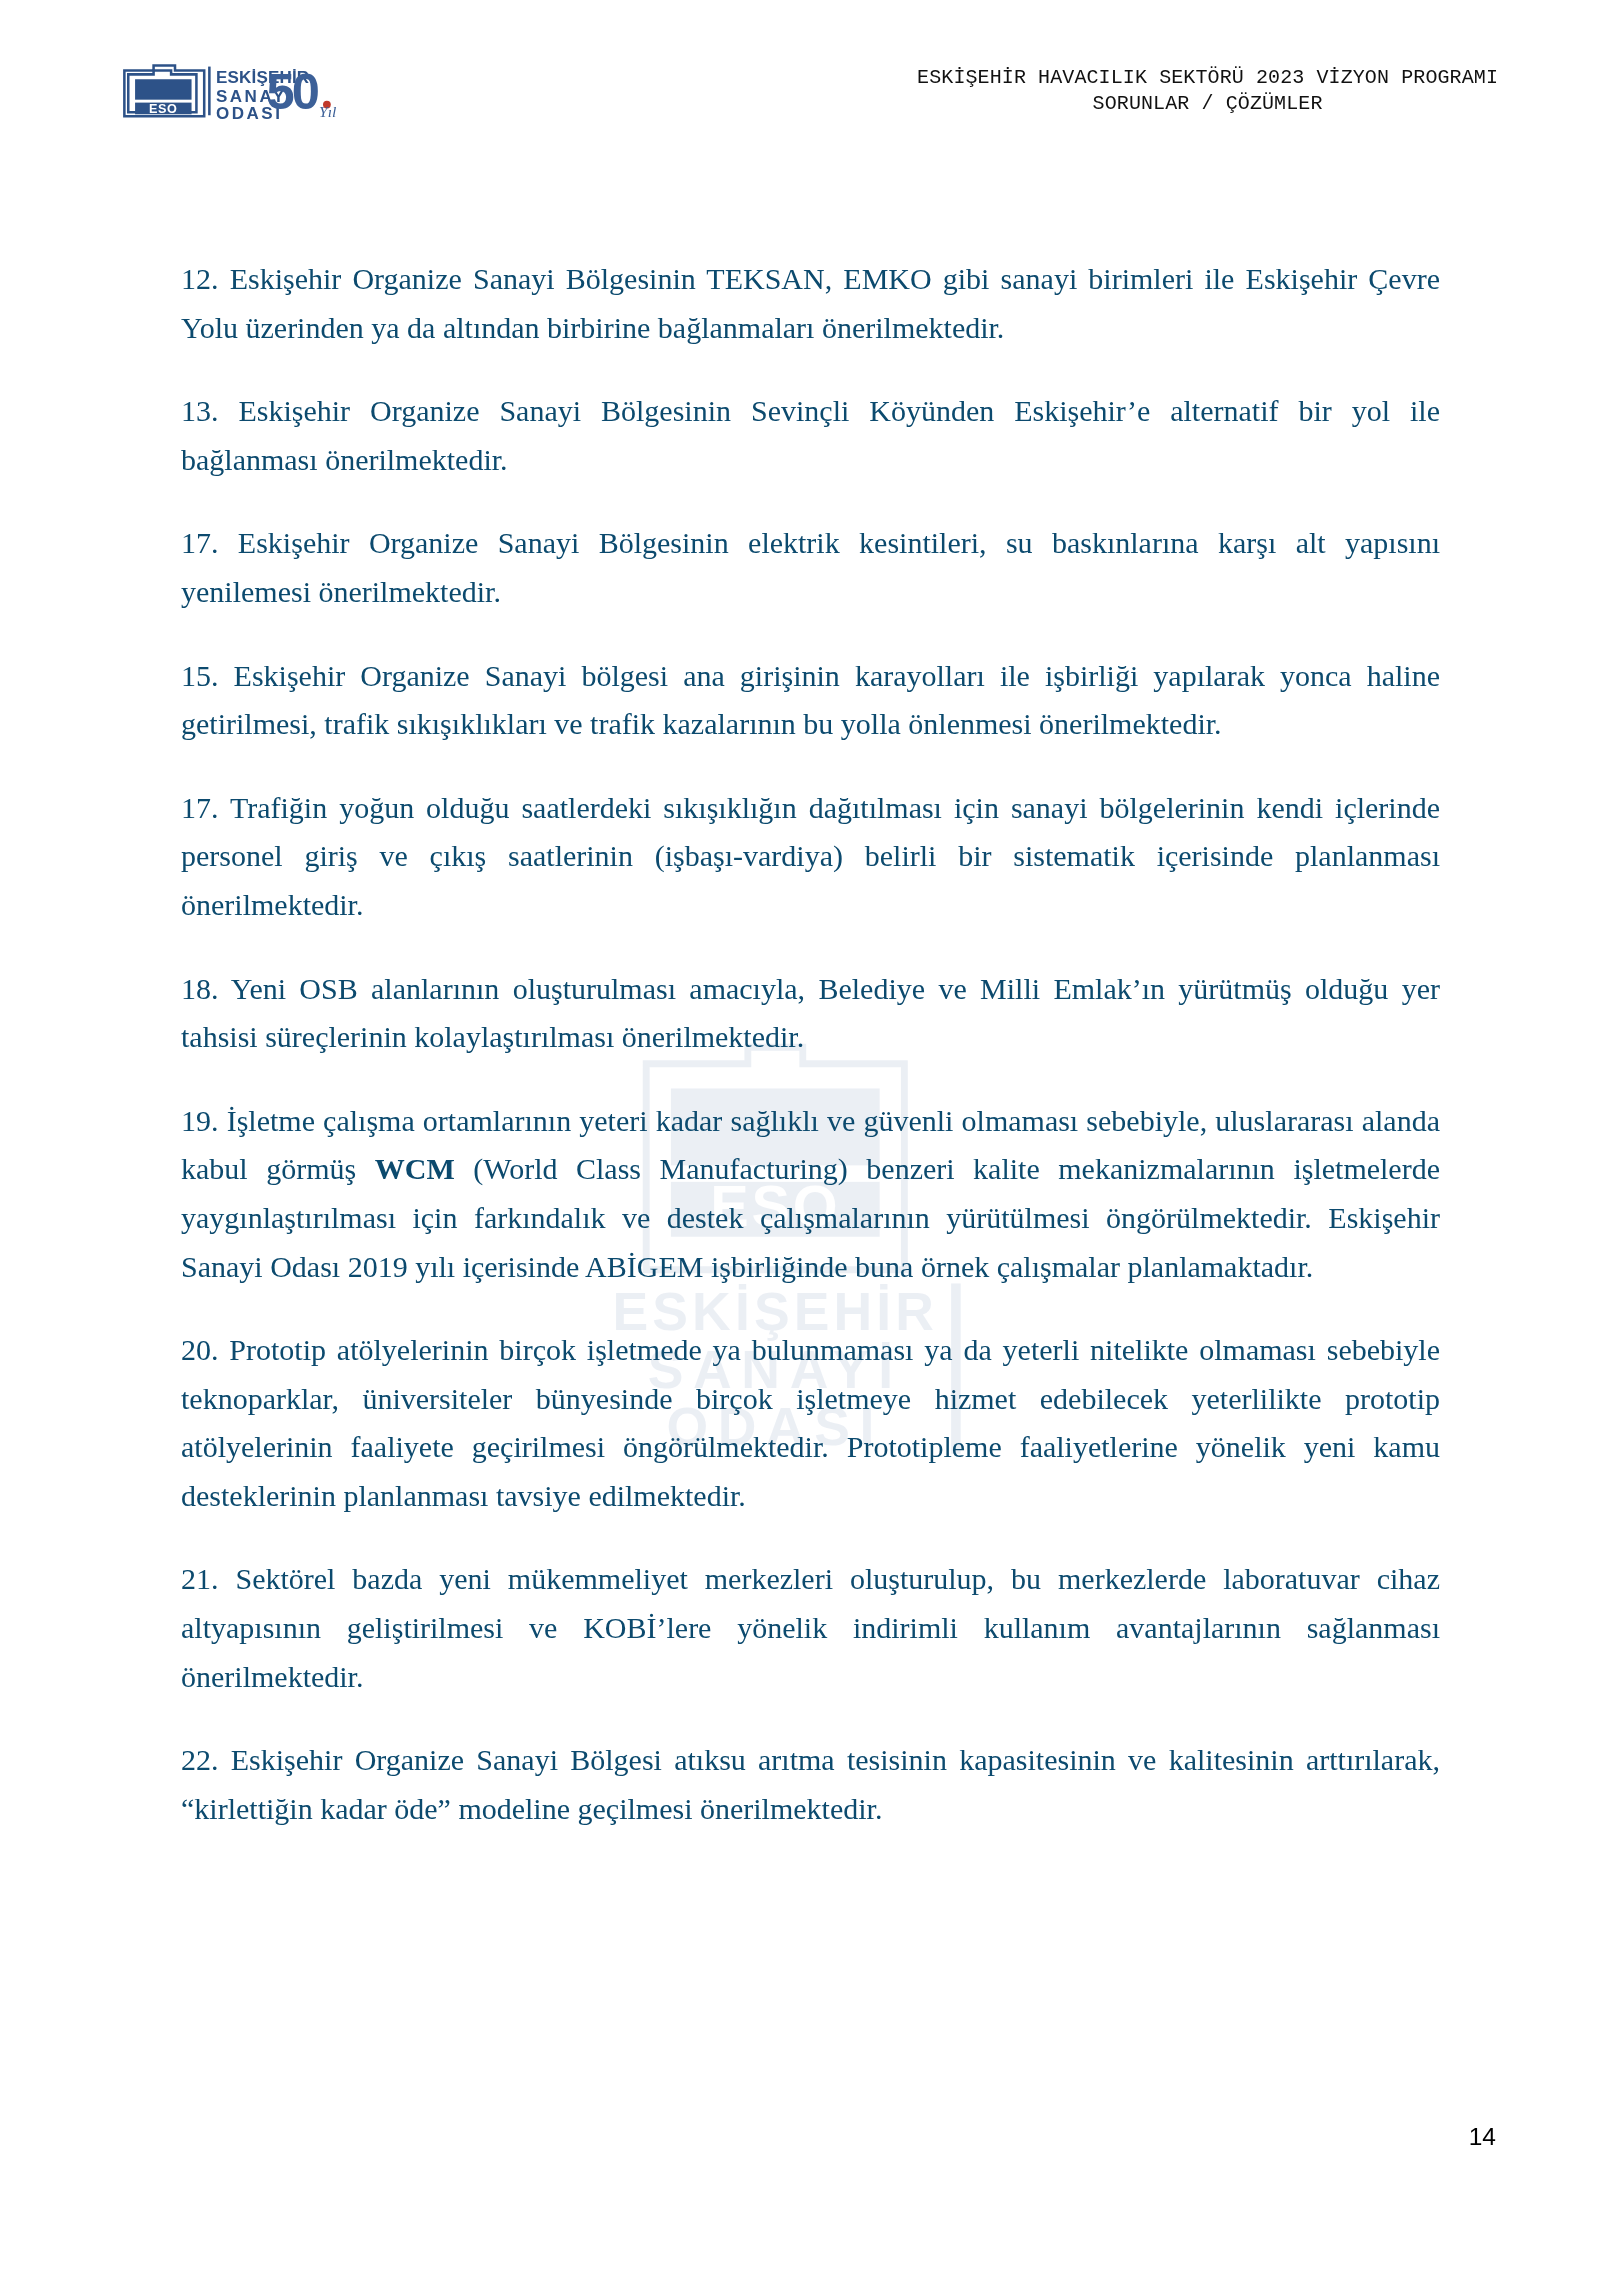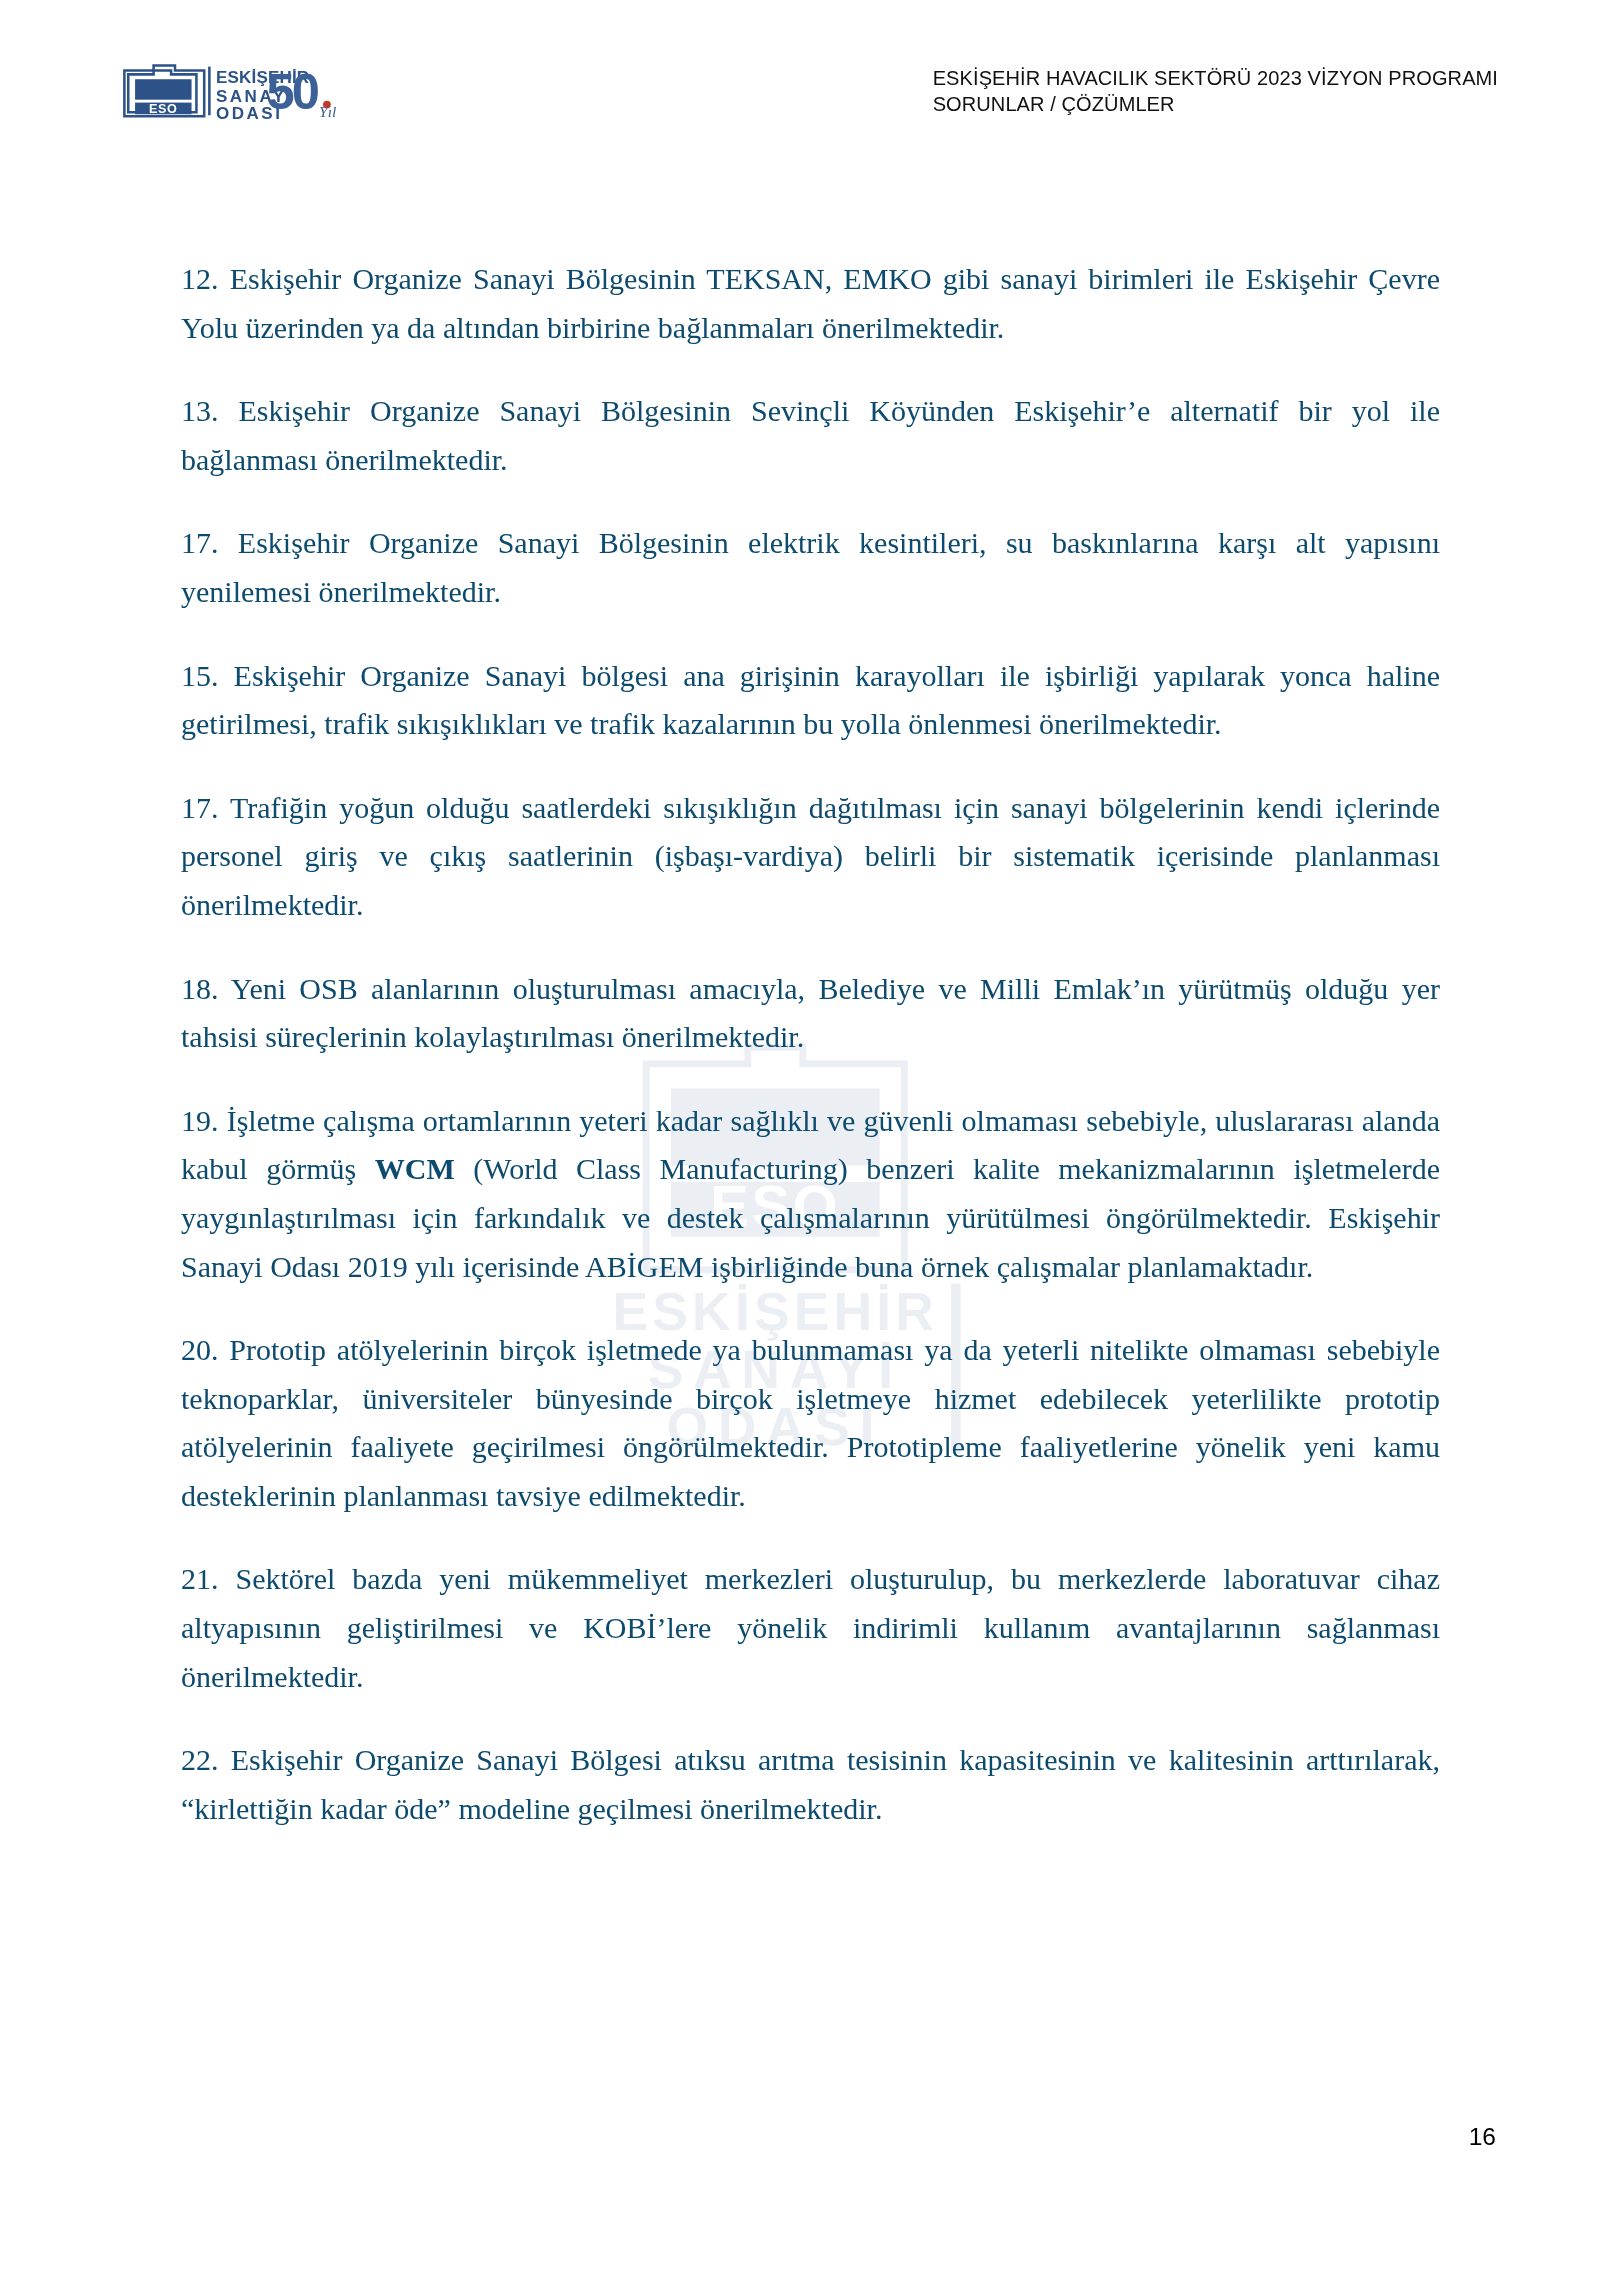--- a/index.html
+++ b/index.html
@@ -30,22 +30,22 @@
 
   .logo-block {
     display: flex;
     align-items: center;
     height: 74px;
   }
 
   .logo-svg { display: block; }
 
   .header-title {
-    text-align: left;
-    font-family: Liberation Sans, sans-serif;
+    text-align: center;
+    font-family: Liberation Mono, monospace;
     color: #111111;
     padding-top: 13.7px;
   }
   .header-title .line1 {
     font-size: 20px;
     letter-spacing: 0.1px;
     line-height: 1.32;
     white-space: nowrap;
   }
   .header-title .line2 {
@@ -156,16 +156,16 @@
     <p class="para">17. Eskişehir Organize Sanayi Bölgesinin elektrik kesintileri, su baskınlarına karşı alt yapısını yenilemesi önerilmektedir.</p>
     <p class="para">15. Eskişehir Organize Sanayi bölgesi ana girişinin karayolları ile işbirliği yapılarak yonca haline getirilmesi, trafik sıkışıklıkları ve trafik kazalarının bu yolla önlenmesi önerilmektedir.</p>
     <p class="para">17. Trafiğin yoğun olduğu saatlerdeki sıkışıklığın dağıtılması için sanayi bölgelerinin kendi içlerinde personel giriş ve çıkış saatlerinin (işbaşı-vardiya) belirli bir sistematik içerisinde planlanması önerilmektedir.</p>
     <p class="para">18. Yeni OSB alanlarının oluşturulması amacıyla, Belediye ve Milli Emlak’ın yürütmüş olduğu yer tahsisi süreçlerinin kolaylaştırılması önerilmektedir.</p>
     <p class="para"><span>19. İşletme çalışma ortamlarının yeteri kadar sağlıklı ve güvenli olmaması sebebiyle, uluslararası alanda kabul görmüş </span><b>WCM</b><span> (World Class Manufacturing) benzeri kalite mekanizmalarının işletmelerde yaygınlaştırılması için farkındalık ve destek çalışmalarının yürütülmesi öngörülmektedir. Eskişehir Sanayi Odası 2019 yılı içerisinde ABİGEM işbirliğinde buna örnek çalışmalar planlamaktadır.</span></p>
     <p class="para">20. Prototip atölyelerinin birçok işletmede ya bulunmaması ya da yeterli nitelikte olmaması sebebiyle teknoparklar, üniversiteler bünyesinde birçok işletmeye hizmet edebilecek yeterlilikte prototip atölyelerinin faaliyete geçirilmesi öngörülmektedir. Prototipleme faaliyetlerine yönelik yeni kamu desteklerinin planlanması tavsiye edilmektedir.</p>
     <p class="para">21. Sektörel bazda yeni mükemmeliyet merkezleri oluşturulup, bu merkezlerde laboratuvar cihaz altyapısının geliştirilmesi ve KOBİ’lere yönelik indirimli kullanım avantajlarının sağlanması önerilmektedir.</p>
     <p class="para">22. Eskişehir Organize Sanayi Bölgesi atıksu arıtma tesisinin kapasitesinin ve kalitesinin arttırılarak, “kirlettiğin kadar öde” modeline geçilmesi önerilmektedir.</p>
   </div>
 
-  <div class="page-number">16</div>
+  <div class="page-number">14</div>
 
 </div>
 
 
 </body></html>

